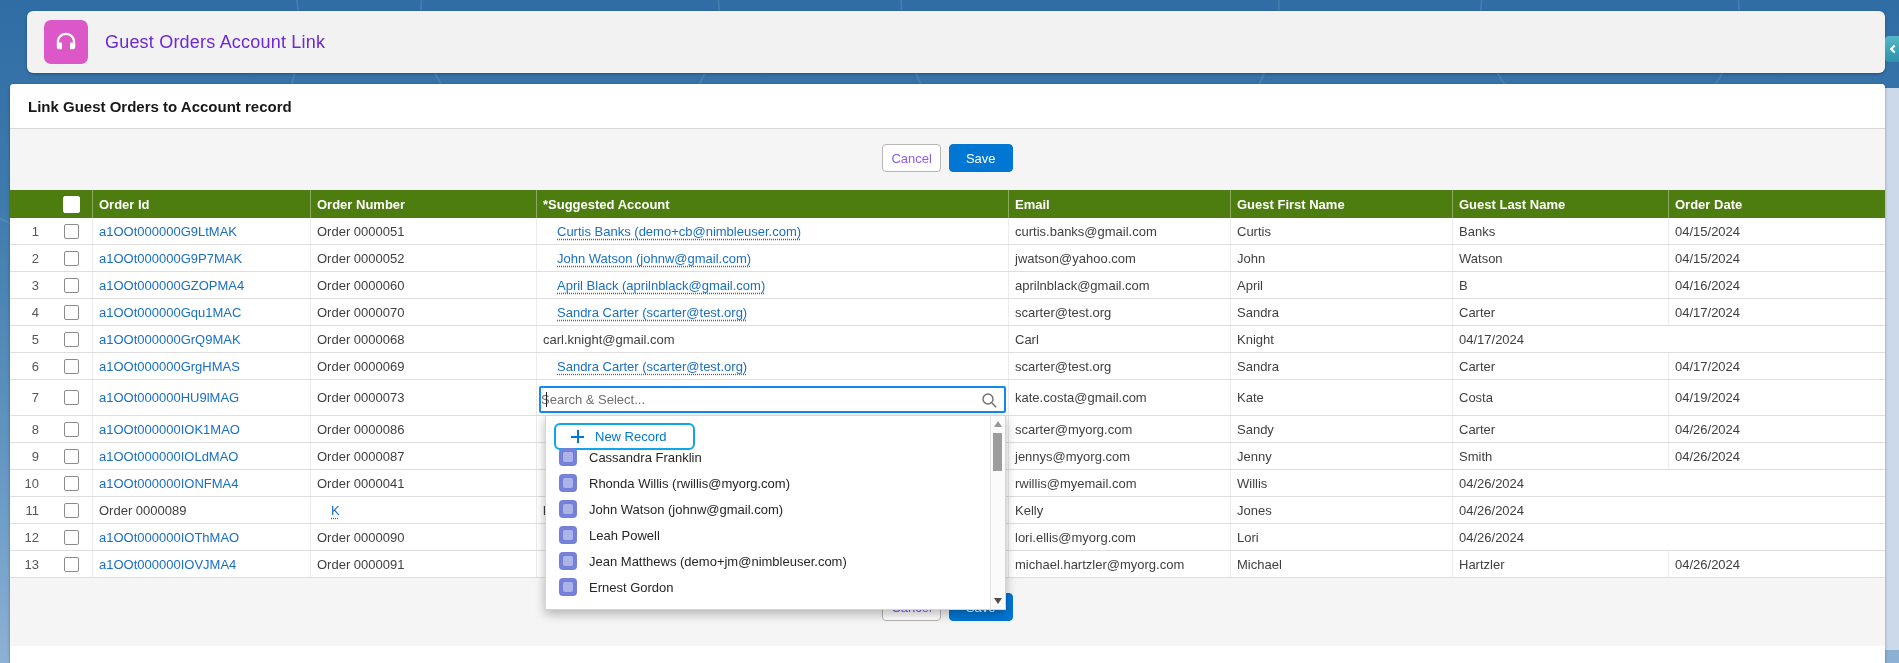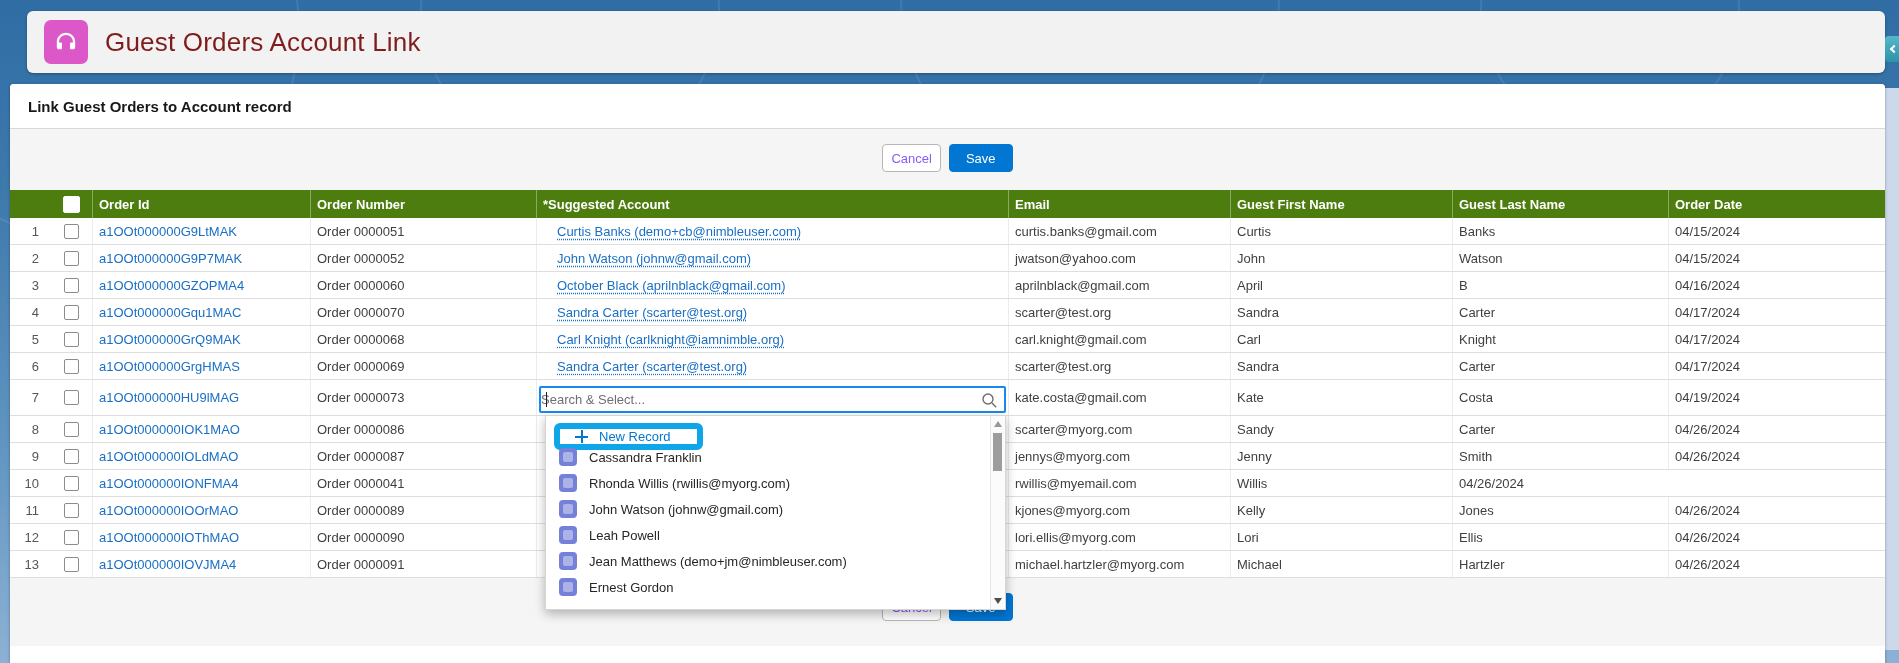--- a/index.html
+++ b/index.html
@@ -6,21 +6,21 @@
   html,body{background:#2e6ca3}
   .page{position:relative;width:1899px;height:663px;overflow:hidden;
     font-family:"Liberation Sans",sans-serif;
     background:linear-gradient(180deg,#2f6da4 0%,#3f7aad 30%,#6497c2 70%,#8db1d4 100%)}
   .decor i{position:absolute;display:block;border:2px solid rgba(255,255,255,.09);border-radius:50%}
 
   
   .header-card{position:absolute;left:27px;top:11px;width:1858px;height:62px;background:#f3f2f2;
     border-radius:6px;box-shadow:0 1px 3px rgba(0,0,0,.3);display:flex;align-items:center;gap:17px;padding-left:17px}
   .app-icon{width:44px;height:44px;border-radius:7px;background:#dc57c8;display:flex;align-items:center;justify-content:center;flex:0 0 auto}
-  .app-title{font-size:26px;color:#7f1d1d;letter-spacing:.2px}
+  .app-title{font-size:18px;color:#6d28d9;letter-spacing:.2px}
 
   
   .right-gutter{position:absolute;right:0;top:88px;width:14px;height:562px;background:#ccd9eb}
   .side-toggle{position:absolute;right:0;top:36px;width:14px;height:26px;border-radius:4px 0 0 4px;
     background:linear-gradient(180deg,#55b8ca,#2d93ab);display:flex;align-items:center;justify-content:center;cursor:pointer}
   .side-toggle s{display:block;width:6px;height:6px;border-left:2px solid #fff;border-bottom:2px solid #fff;
     transform:rotate(45deg);margin-left:3px}
 
   
   .main-card{position:absolute;left:10px;top:84px;width:1875px;height:616px;background:#fff;border-radius:4px;
@@ -52,21 +52,21 @@
 
   
   .combobox{position:absolute;left:539px;top:386px;z-index:40}
   .search{position:relative;width:467px;height:27px;background:#fff;border:2px solid #1589ee;border-radius:2px}
   .search input{width:100%;height:100%;border:none;outline:none;font-size:13px;font-family:inherit;color:#333;background:transparent}
   .search input::placeholder{color:#6d7073;opacity:1}
   .caret{position:absolute;left:5px;top:4px;width:1px;height:15px;background:#222}
   .mag{position:absolute;right:6px;top:4px}
   .panel{position:absolute;left:6px;top:29px;width:461px;height:195px;background:#fff;border:1px solid #d7d5d3;
     box-shadow:0 4px 10px rgba(0,0,0,.28)}
-  .new-record{position:absolute;left:8px;top:7px;height:27px;border:6px solid #0ea5e9;border-radius:6px;background:#fff;
+  .new-record{position:absolute;left:8px;top:7px;height:27px;border:2px solid #0ea5e9;border-radius:6px;background:#fff;
     color:#0176d3;font-size:13px;display:flex;align-items:center;gap:11px;padding:0 26px 0 15px;cursor:pointer;font-family:inherit}
   .plus{position:relative;width:13px;height:13px;display:inline-block}
   .plus:before,.plus:after{content:"";position:absolute;background:#0176d3}
   .plus:before{left:6px;top:0;width:2px;height:13px}
   .plus:after{left:0;top:6px;width:13px;height:2px}
   .options{position:absolute;left:0;top:28px;right:16px}
   .opt{height:26px;display:flex;align-items:center;gap:12px;padding-left:13px;font-size:13px;color:#262626;cursor:pointer}
   .opt-icon{width:18px;height:18px;border-radius:4px;background:#7580d8;position:relative;flex:0 0 auto}
   .opt-icon:after{content:"";position:absolute;left:4px;top:4px;right:4px;bottom:4px;background:rgba(255,255,255,.4);border-radius:2px}
   .scrollbar{position:absolute;right:0;top:0;bottom:0;width:15px;background:#fbfbfb;border-left:1px solid #e4e4e4}
@@ -190,21 +190,21 @@
             <div class="cell chk">
               <input type="checkbox" style="">
             </div>
             <div class="cell">
               <span class="lnk">a1OOt000000GZOPMA4</span>
             </div>
             <div class="cell">
               <span>Order 0000060</span>
             </div>
             <div class="cell acct">
-              <span class="lnk dotted">October Black (aprilnblack@gmail.com)</span>
+              <span class="lnk dotted">April Black (aprilnblack@gmail.com)</span>
             </div>
             <div class="cell">
               <span>aprilnblack@gmail.com</span>
             </div>
             <div class="cell">
               <span>April</span>
             </div>
             <div class="cell">
               <span>B</span>
             </div>
@@ -247,23 +247,20 @@
             </div>
             <div class="cell chk">
               <input type="checkbox" style="">
             </div>
             <div class="cell">
               <span class="lnk">a1OOt000000GrQ9MAK</span>
             </div>
             <div class="cell">
               <span>Order 0000068</span>
             </div>
-            <div class="cell acct">
-              <span class="lnk dotted">Carl Knight (carlknight@iamnimble.org)</span>
-            </div>
             <div class="cell">
               <span>carl.knight@gmail.com</span>
             </div>
             <div class="cell">
               <span>Carl</span>
             </div>
             <div class="cell">
               <span>Knight</span>
             </div>
             <div class="cell">
@@ -407,23 +404,20 @@
             </div>
           </div>
           <div class="t-row">
             <div class="cell num">
               <span>11</span>
             </div>
             <div class="cell chk">
               <input type="checkbox" style="">
             </div>
             <div class="cell">
-              <span class="lnk">a1OOt000000IOOrMAO</span>
-            </div>
-            <div class="cell">
               <span>Order 0000089</span>
             </div>
             <div class="cell acct">
               <span class="lnk dotted">K</span>
             </div>
             <div class="cell">
               <span>kjones@myorg.com</span>
             </div>
             <div class="cell">
               <span>Kelly</span>
@@ -449,23 +443,20 @@
               <span>Order 0000090</span>
             </div>
             <div class="cell acct">
               <span class="lnk dotted">L</span>
             </div>
             <div class="cell">
               <span>lori.ellis@myorg.com</span>
             </div>
             <div class="cell">
               <span>Lori</span>
-            </div>
-            <div class="cell">
-              <span>Ellis</span>
             </div>
             <div class="cell">
               <span>04/26/2024</span>
             </div>
           </div>
           <div class="t-row">
             <div class="cell num">
               <span>13</span>
             </div>
             <div class="cell chk">

